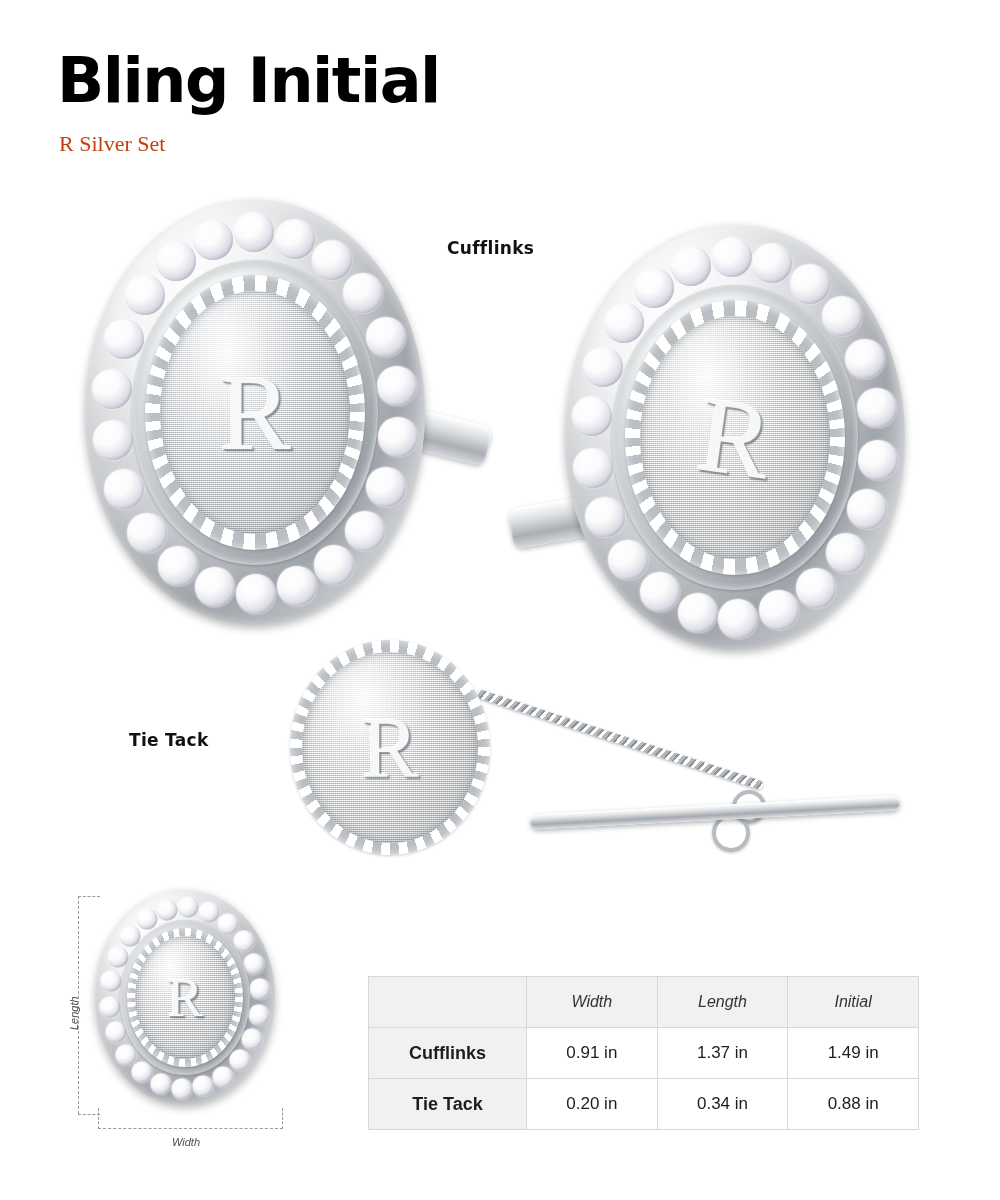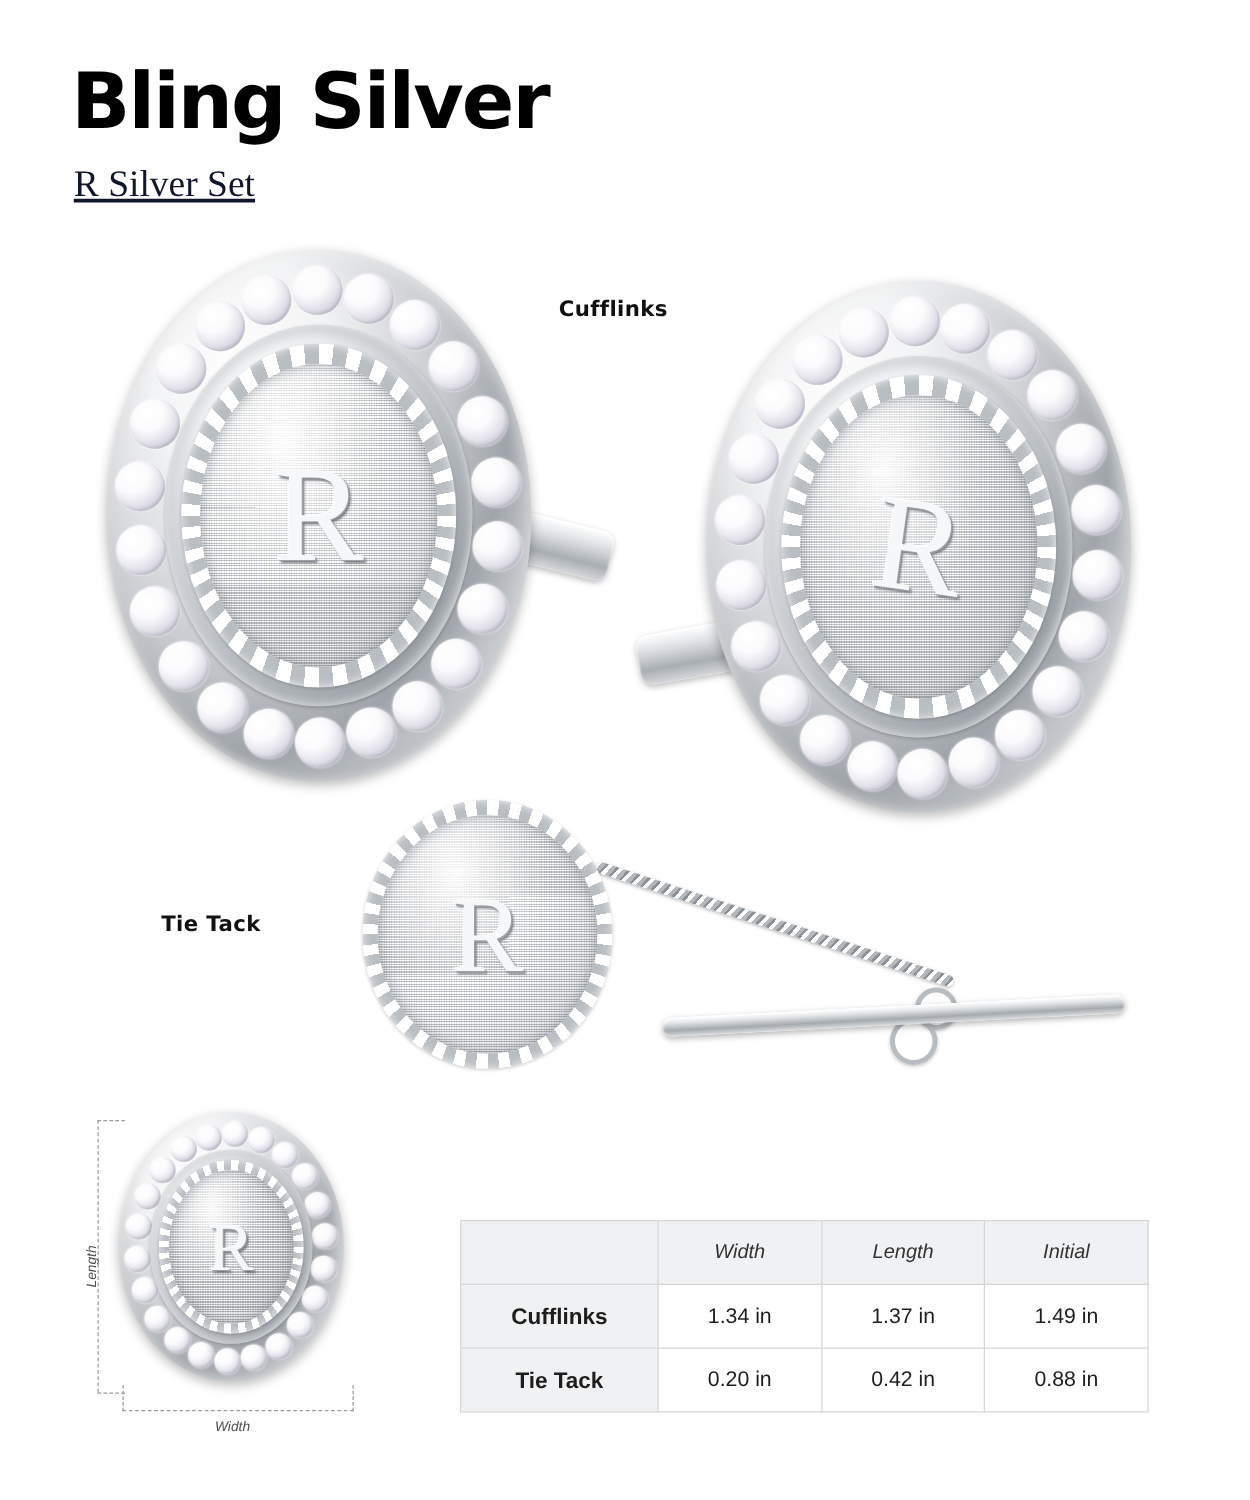--- a/index.html
+++ b/index.html
@@ -26,24 +26,23 @@
     font-size: 62px;
     letter-spacing: -1.5px;
     color: #000;
     line-height: 1;
   }
   .subtitle {
     position: absolute;
     left: 59px;
     top: 133px;
     font-family: "Liberation Serif", serif;
-    font-size: 30px;
-    color: #0f172a;
+    font-size: 22px;
+    color: #c2410c;
     line-height: 1;
-    text-decoration: underline;
   }
 
   
   .callout {
     position: absolute;
     font-family: "DejaVu Sans", sans-serif;
     font-weight: bold;
     font-size: 17px;
     letter-spacing: 0.3px;
     color: #111;
@@ -209,21 +208,21 @@
     font-size: 18px;
   }
   .spec-table tbody td {
     background: #ffffff;
   }
   .col-label { width: 155px; }
 </style>
 </head>
 <body>
 
-<div class="title">Bling Silver</div>
+<div class="title">Bling Initial</div>
 <div class="subtitle">R Silver Set</div>
 
 <div class="callout" id="callout-cufflinks">Cufflinks</div>
 <div class="callout" id="callout-tietack">Tie Tack</div>
 
 <div class="piece" id="cufflink-left" style="left:75px; top:185px; width:360px; height:450px;">
 
   <div class="post" style="left:300px; top:228px; width:115px; height:40px; transform:rotate(14deg);"></div>
 
   <div class="oval bezel" style="left:10px; top:15px; width:340px; height:425px;"></div>
@@ -366,24 +365,24 @@
     <tr>
       <th class="col-label"></th>
       <th>Width</th>
       <th>Length</th>
       <th>Initial</th>
     </tr>
   </thead>
   <tbody>
     <tr>
       <td class="col-label">Cufflinks</td>
-      <td>1.34 in</td>
+      <td>0.91 in</td>
       <td>1.37 in</td>
       <td>1.49 in</td>
     </tr>
     <tr>
       <td class="col-label">Tie Tack</td>
       <td>0.20 in</td>
-      <td>0.42 in</td>
+      <td>0.34 in</td>
       <td>0.88 in</td>
     </tr>
   </tbody>
 </table>
 
 </body></html>

